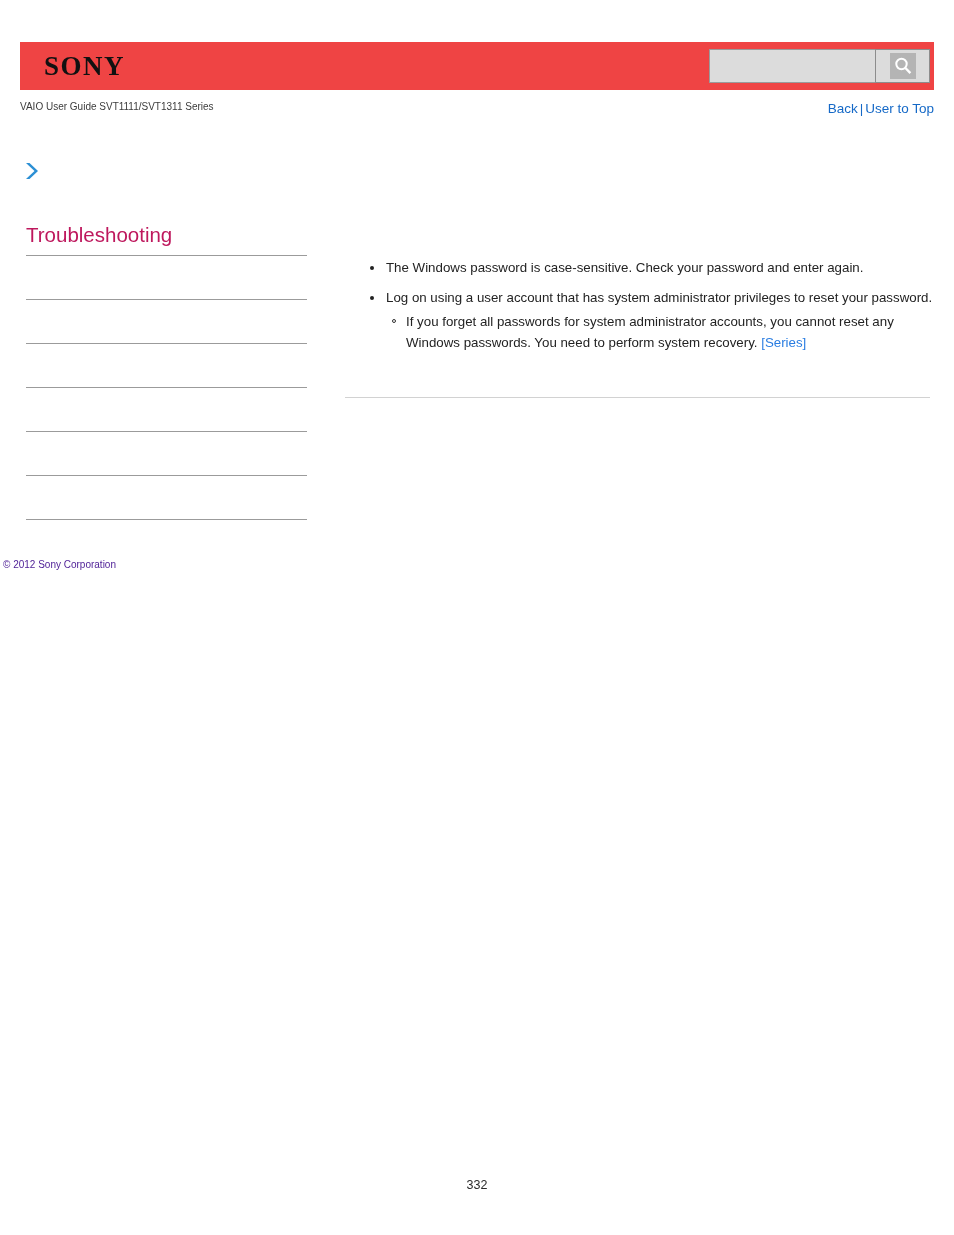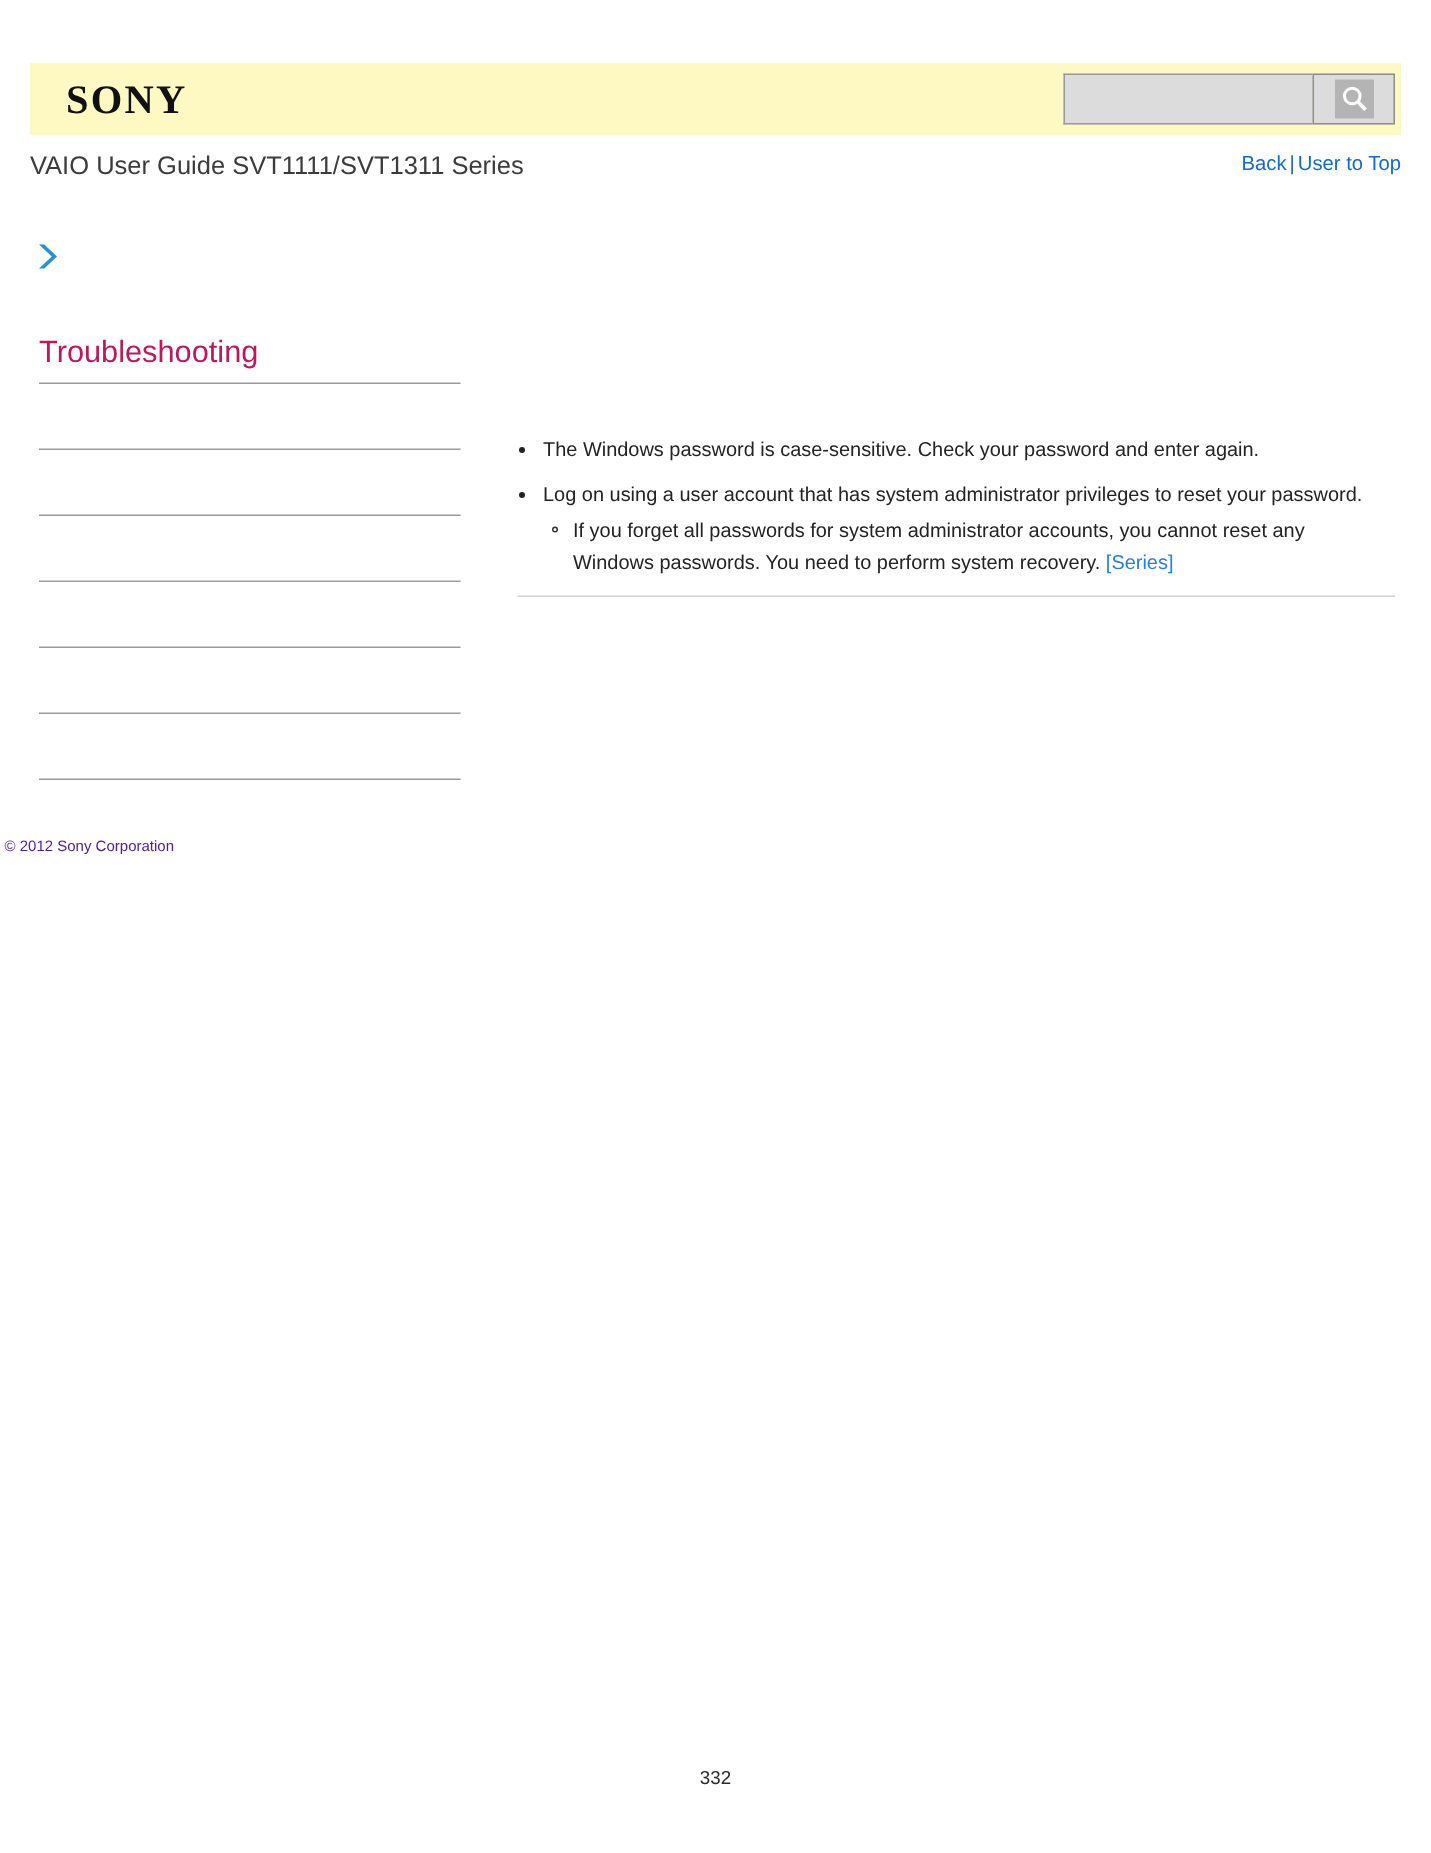--- a/index.html
+++ b/index.html
@@ -16,21 +16,21 @@
     overflow: hidden;
   }
 
   
   .header-band {
     position: absolute;
     left: 20px;
     top: 42px;
     width: 914px;
     height: 48px;
-    background: #fef9c3;
+    background: #ef4444;
     box-sizing: border-box;
   }
   .sony-logo {
     position: absolute;
     left: 24px;
     top: 9px;
     font-family: "Liberation Serif", serif;
     font-weight: bold;
     font-size: 27px;
     letter-spacing: 1.5px;
@@ -80,21 +80,21 @@
     display: flex;
     align-items: center;
     justify-content: center;
   }
 
   
   .guide-title {
     position: absolute;
     left: 20px;
     top: 101px;
-    font-size: 17px;
+    font-size: 10px;
     color: #3c3c3c;
     white-space: nowrap;
   }
   .topnav {
     position: absolute;
     right: 20px;
     top: 101px;
     font-size: 13.5px;
     white-space: nowrap;
   }
@@ -155,24 +155,23 @@
     left: 3px;
     top: 559px;
     font-size: 10px;
     color: #4c1d95;
     white-space: nowrap;
   }
 
   
   .main-col {
     position: absolute;
-    left: 338px;
+    left: 362px;
     top: 258px;
     width: 585px;
-    margin-top: 32px;
   }
   ul.bullets {
     list-style: none;
     margin: 0;
     padding: 0;
   }
   ul.bullets > li {
     position: relative;
     padding-left: 24px;
     font-size: 13.3px;

